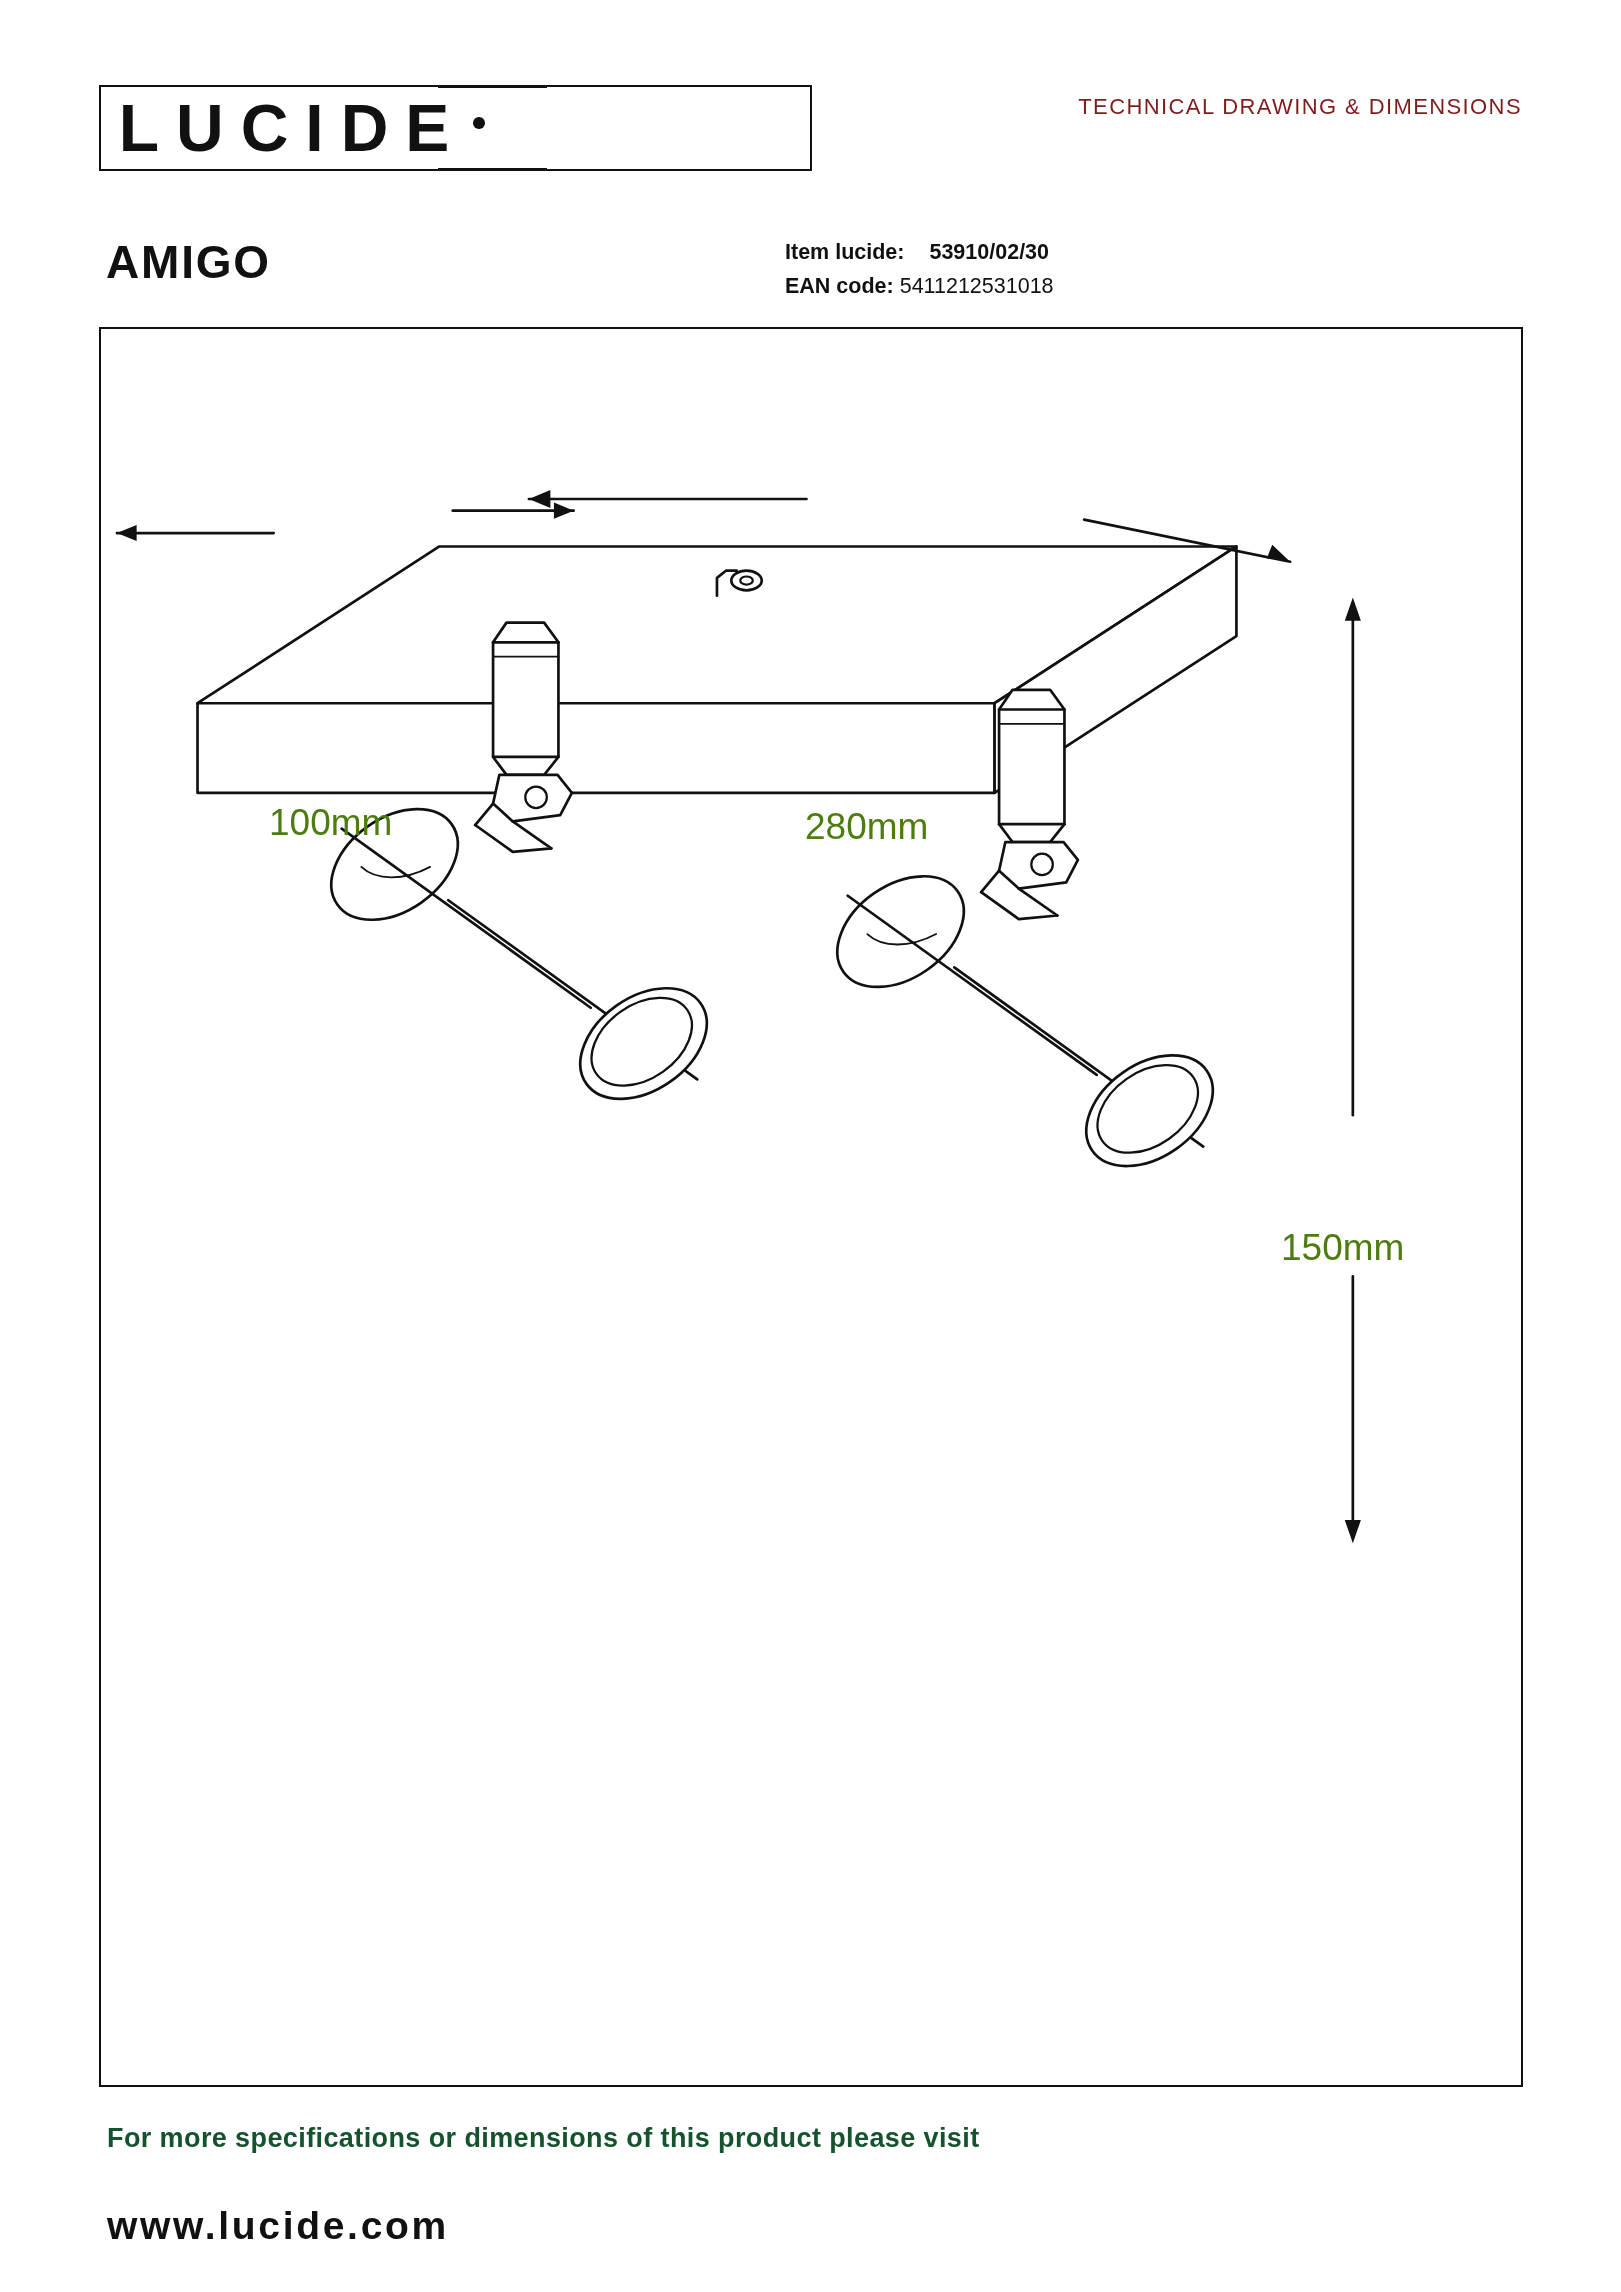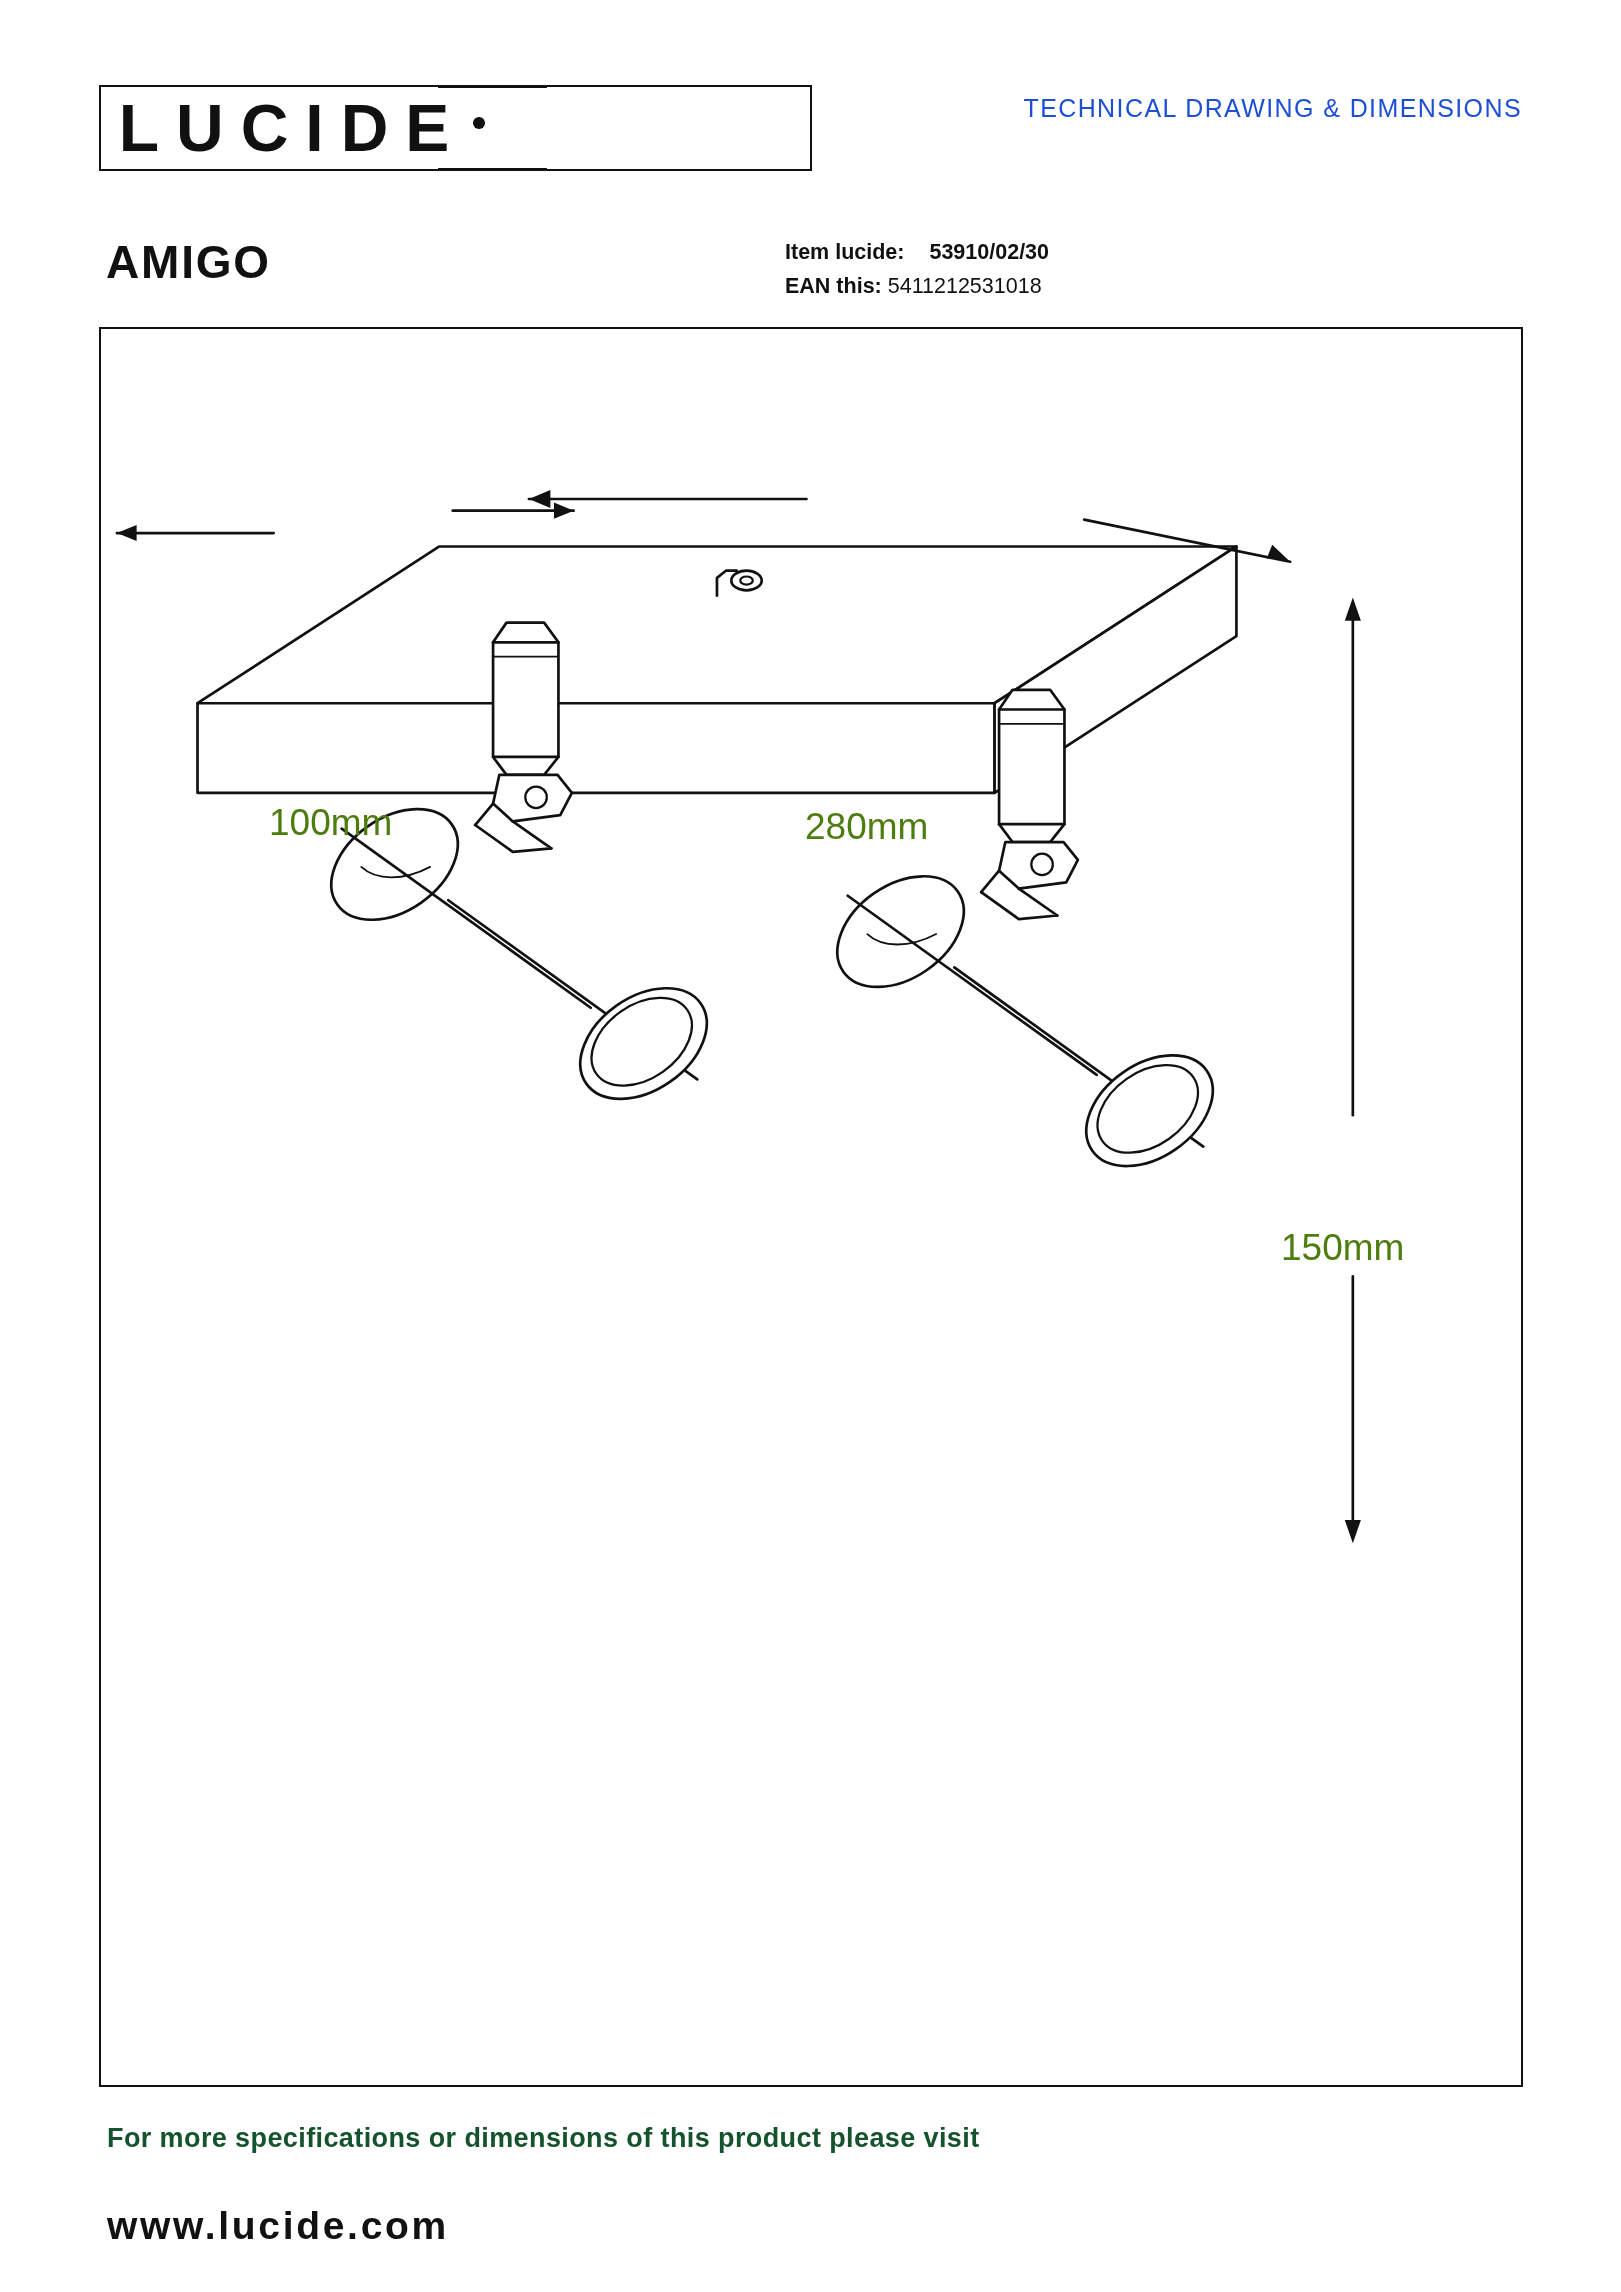--- a/index.html
+++ b/index.html
@@ -82,23 +82,23 @@
     width: 11.6px;
     height: 11.6px;
     border-radius: 50%;
     background: #111;
   }
 
   .header-right {
     position: absolute;
     right: 99px;
     top: 94px;
-    font-size: 25px;
+    font-size: 22px;
     letter-spacing: 1.4px;
-    color: #1d4ed8;
+    color: #7f1d1d;
     white-space: nowrap;
   }
 
   .product-title {
     position: absolute;
     left: 106px;
     top: 235px;
     font-size: 46px;
     font-weight: 700;
     letter-spacing: 1.8px;
@@ -187,21 +187,21 @@
   <div class="header-right">TECHNICAL DRAWING &amp; DIMENSIONS</div>
 
   <div class="product-title">AMIGO</div>
 
   <div class="item-info">
     <div>
       <span class="lbl">Item lucide:</span>
       <span class="val-bold">53910/02/30</span>
     </div>
     <div>
-      <span class="lbl">EAN this:</span>
+      <span class="lbl">EAN code:</span>
       <span class="val">5411212531018</span>
     </div>
   </div>
 
   <div class="frame"></div>
 
   <div class="drawing">
     <svg width="1424" height="1760" viewBox="0 0 1590 1965" xmlns="http://www.w3.org/2000/svg">
       <g fill="none" stroke="#111111" stroke-width="3" stroke-linejoin="round" stroke-linecap="round">
 

